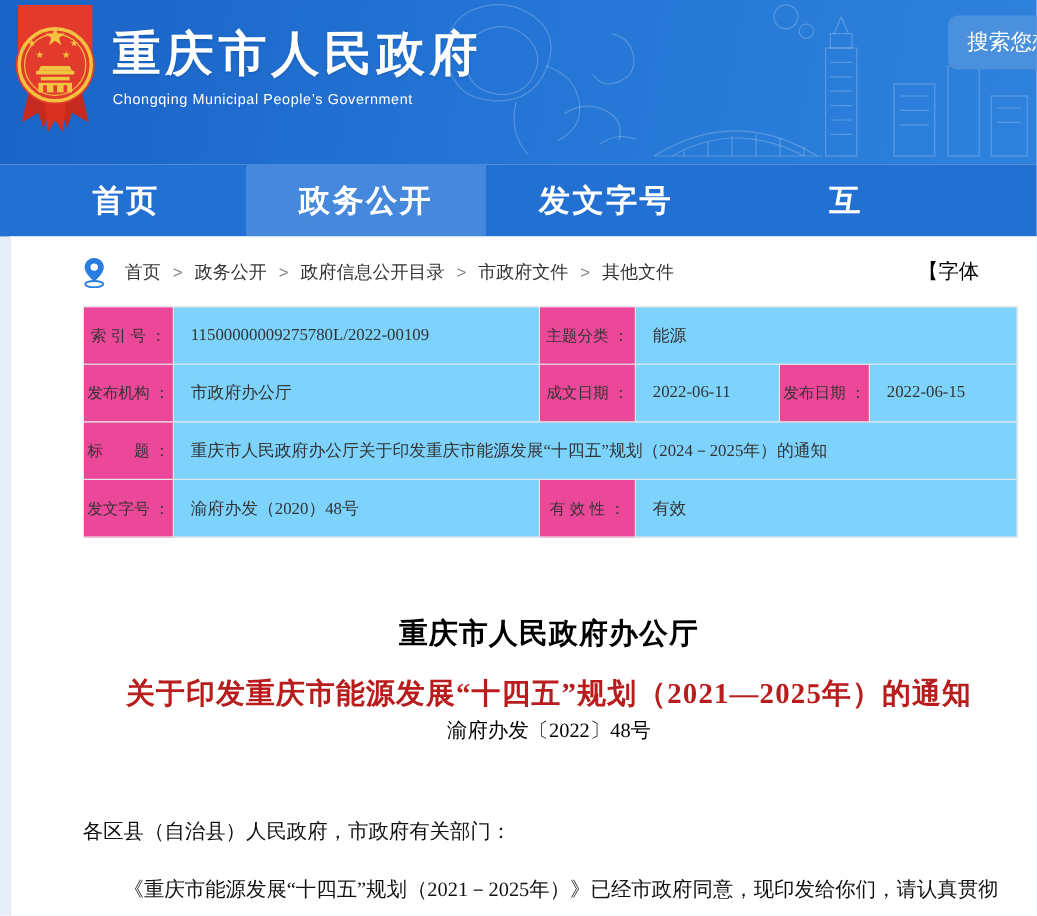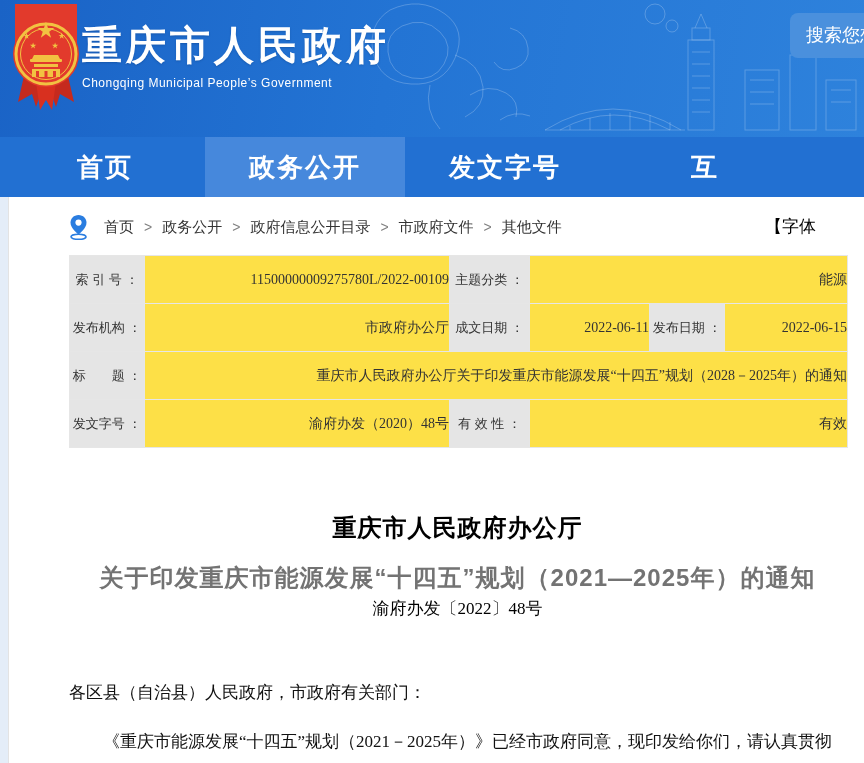--- a/index.html
+++ b/index.html
@@ -11,21 +11,21 @@
   }
 
   
   .site-header {
     position:relative; height:137px;
     background:linear-gradient(100deg,#1a63c6 0%,#2374d4 45%,#2e82dc 100%);
     overflow:hidden;
   }
   .header-art { position:absolute; top:0; left:0; width:864px; height:137px; pointer-events:none; }
   .emblem { position:absolute; left:10px; top:4px; width:72px; height:110px; }
-  .site-title-block { position:absolute; left:82px; top:22px; color:#ffffff; }
+  .site-title-block { position:absolute; left:94px; top:22px; color:#ffffff; }
   .site-title { font-size:40px; font-weight:bold; letter-spacing:4px; line-height:46px;
     text-shadow:0 1px 2px rgba(0,40,90,.25); }
   .site-subtitle { font-size:12px; margin-top:8px; letter-spacing:.5px; }
   .search-box {
     position:absolute; left:790px; top:13px; width:130px; height:45px;
     background:#4a90dd; border-radius:8px;
     color:#fff; font-size:18px; line-height:45px; padding-left:16px;
     white-space:nowrap; cursor:pointer;
   }
 
@@ -57,36 +57,36 @@
     white-space:nowrap; cursor:pointer;
   }
 
   
   .meta-table { border-collapse:collapse; margin-top:14px; table-layout:fixed; width:778px; }
   .meta-table td {
     border:1px solid #e6e6e6; height:48px; font-size:13px; color:#333;
     vertical-align:middle;
   }
   .meta-table td.lbl {
-    background:#e5e5e5; text-align:center; white-space:nowrap;
+    background:#ec4899; text-align:center; white-space:nowrap;
     font-family:"Liberation Sans","DejaVu Sans",sans-serif;
   }
   .meta-table td.val {
-    background:#fde047; padding-left:14px; text-align:right;
+    background:#7dd3fc; padding-left:14px; text-align:left;
     font-family:"Liberation Serif","DejaVu Serif",serif; font-size:14px;
   }
 
   
   .doc-title-1 {
     margin-top:64px; text-align:center; font-size:24px; font-weight:bold; color:#000;
     font-family:"Liberation Serif","DejaVu Serif",serif; letter-spacing:1px;
   }
   .doc-title-2 {
-    margin-top:18px; text-align:center; font-size:24px; font-weight:bold; color:#737373;
-    font-family:Liberation Sans, sans-serif; letter-spacing:1px;
+    margin-top:18px; text-align:center; font-size:24px; font-weight:bold; color:#b91c1c;
+    font-family:Liberation Serif, serif; letter-spacing:1px;
   }
   .doc-number {
     margin-top:3px; text-align:center; font-size:17px; color:#000;
     font-family:"Liberation Serif","DejaVu Serif",serif;
   }
   .doc-body {
     margin-top:56px; font-size:17px; color:#111; line-height:33px;
     font-family:"Liberation Serif","DejaVu Serif",serif; width:778px;
   }
   .doc-body p.indent { text-indent:2em; margin-top:16px; }
@@ -213,21 +213,21 @@
     <tr>
       <td class="lbl">发布机构 ：</td>
       <td class="val">市政府办公厅</td>
       <td class="lbl">成文日期 ：</td>
       <td class="val">2022-06-11</td>
       <td class="lbl">发布日期 ：</td>
       <td class="val">2022-06-15</td>
     </tr>
     <tr>
       <td class="lbl">标　　题 ：</td>
-      <td class="val" colspan="5">重庆市人民政府办公厅关于印发重庆市能源发展“十四五”规划（2028－2025年）的通知</td>
+      <td class="val" colspan="5">重庆市人民政府办公厅关于印发重庆市能源发展“十四五”规划（2024－2025年）的通知</td>
     </tr>
     <tr>
       <td class="lbl">发文字号 ：</td>
       <td class="val">渝府办发（2020）48号</td>
       <td class="lbl">有 效 性 ：</td>
       <td class="val" colspan="3">有效</td>
     </tr>
   </tbody>
     </table>
 

